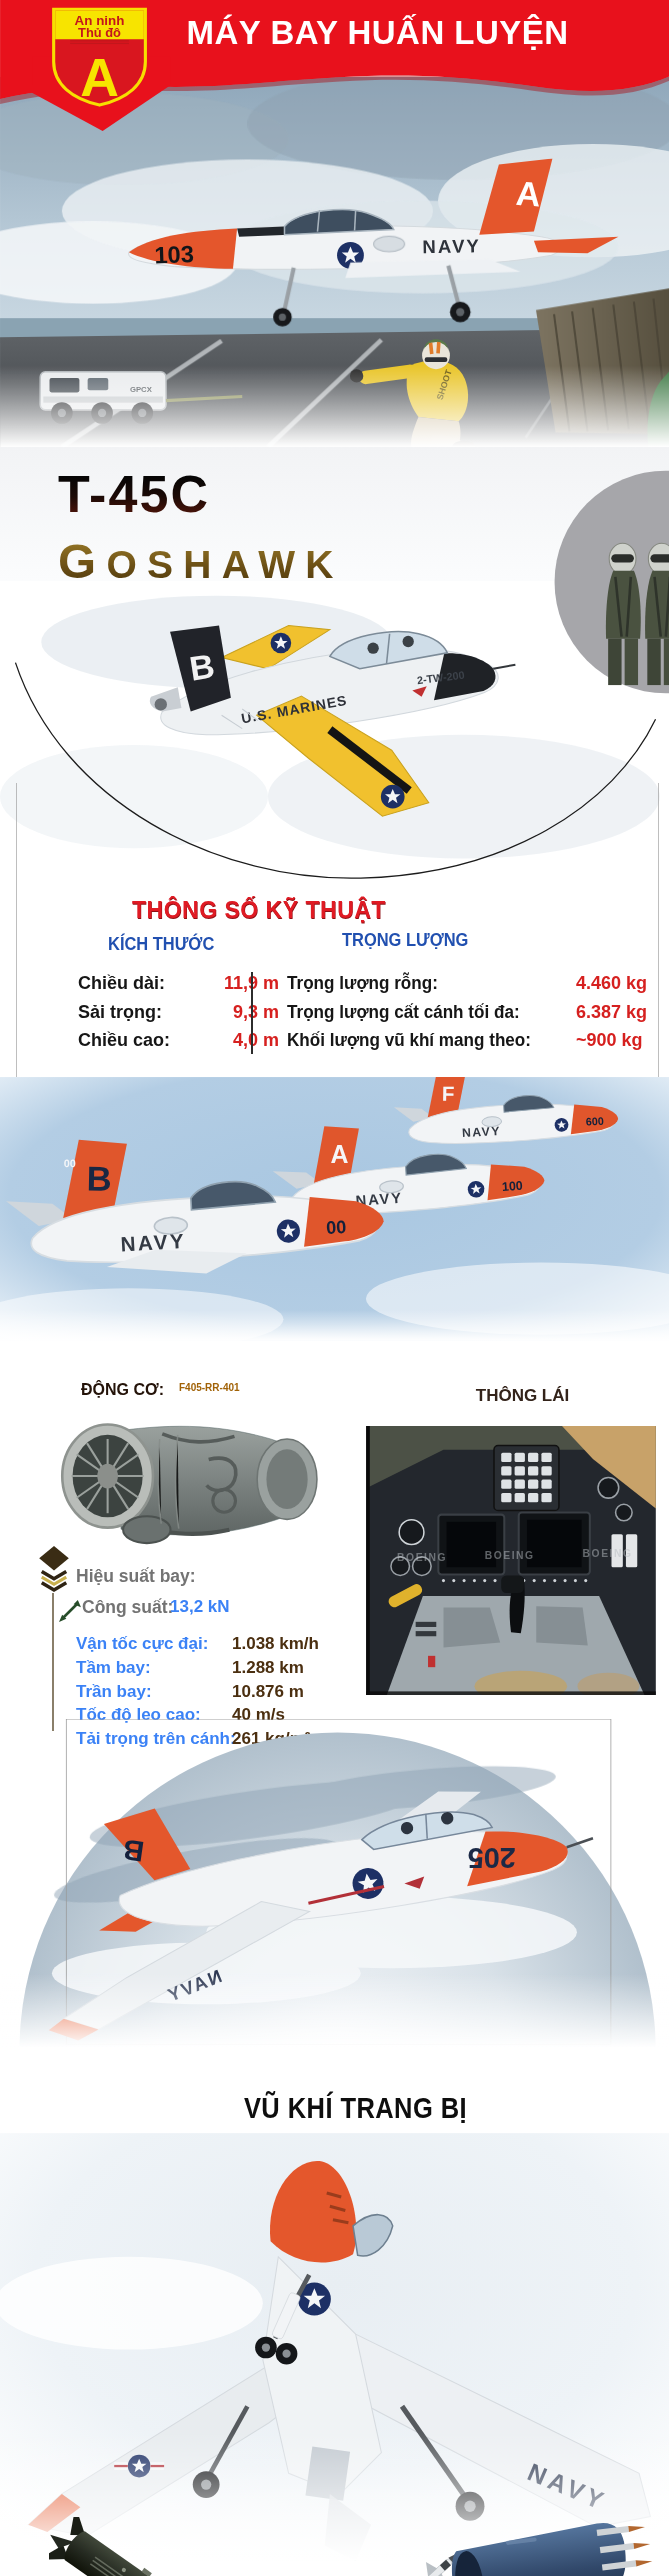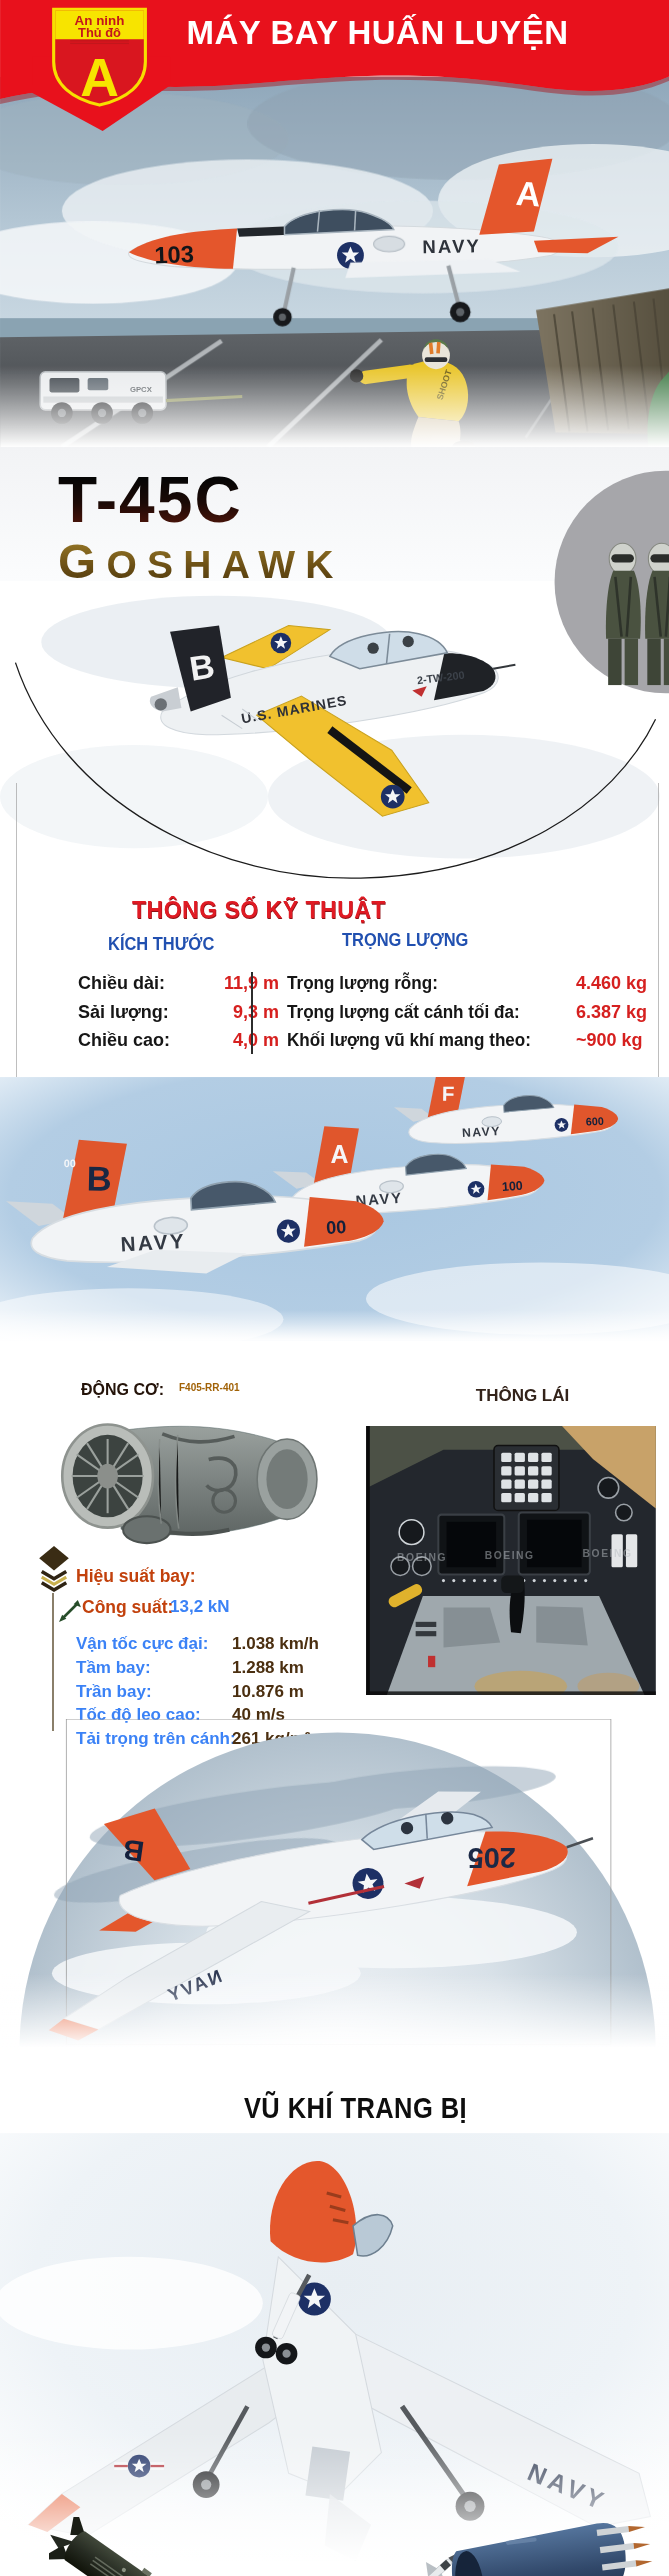--- a/index.html
+++ b/index.html
@@ -1,35 +1,35 @@
 <!DOCTYPE html>
 <html style="font-size:8.2px"><head>
 <meta charset="utf-8">
 <style>
   html,body{margin:0;padding:0;background:#fff;}
   .page{position:relative;width:670px;height:2749px;margin:0 auto;background:#fff;overflow:hidden;
         font-family:"Liberation Sans",sans-serif;}
   .abs{position:absolute;}
   .hero-title{color:#fff;font-weight:bold;font-size:34px;letter-spacing:0.5px;text-align:center;
               transform:scaleX(.97);transform-origin:left top;white-space:nowrap;}
-  .model{font-size:64px;font-weight:bold;letter-spacing:2.1px;
+  .model{font-size:52px;font-weight:bold;letter-spacing:2.1px;
          background:linear-gradient(180deg,#050505 15%,#1c0a06 55%,#5a170b 100%);
          -webkit-background-clip:text;background-clip:text;color:transparent;line-height:1;}
   .gos{font-size:39px;font-weight:bold;letter-spacing:10.3px;text-transform:uppercase;line-height:1;
        background:linear-gradient(180deg,#9c7d2a 0%,#6b4f15 60%,#4f390e 100%);
        -webkit-background-clip:text;background-clip:text;color:transparent;}
   .gos::first-letter{font-size:49px;}
   .spec-title{color:#e01b24;font-size:24px;font-weight:bold;letter-spacing:0.5px;
               text-shadow:0.5px 0.5px 0 #8d0f14;transform:scaleX(.96);transform-origin:left top;white-space:nowrap;}
   .col-head{color:#2150b0;font-size:17.5px;font-weight:bold;transform:scaleX(.94);transform-origin:left top;white-space:nowrap;}
   .srow{font-size:18px;font-weight:bold;color:#161616;white-space:nowrap;}
   .sval{color:#d6201f;padding-left:44px;}
   .eng-label{font-size:16px;font-weight:bold;color:#241309;}
   .eng-val{font-size:10px;font-weight:bold;color:#a16207;}
-  .perf-h{font-size:17.5px;font-weight:bold;color:#c2410c;}
+  .perf-h{font-size:17.5px;font-weight:bold;color:#737373;}
   .prow{font-size:17px;font-weight:bold;color:#3b82f6;white-space:nowrap;}
   .pval{color:#4b2f10;}
   .wep-title{font-size:30px;font-weight:800;color:#0e0e0e;letter-spacing:0.5px;
              transform:scaleX(.85);transform-origin:center top;white-space:nowrap;text-align:center;}
   .vline{background:#9b9b9b;opacity:.65;}
   svg text{font-family:"Liberation Sans",sans-serif;}
 </style>
 </head>
 <body>
 
@@ -228,21 +228,21 @@
 
   <div class="abs vline" style="left:15.5px;top:783px;width:1px;height:294px;"></div>
   <div class="abs vline" style="left:658px;top:783px;width:1px;height:294px;"></div>
 
   <div class="abs spec-title" style="left:132px;top:896px;">THÔNG SỐ KỸ THUẬT</div>
   <div class="abs col-head" style="left:108px;top:934px;">KÍCH THƯỚC</div>
   <div class="abs col-head" style="left:342px;top:930px;">TRỌNG LƯỢNG</div>
 
   <div class="abs srow" style="left:78px;top:973px;">Chiều dài:</div>
   <div class="abs srow sval" style="left:155px;top:973px;width:80px;text-align:right;">11,9 m</div>
-  <div class="abs srow" style="left:78px;top:1002px;">Sải lượng:</div>
+  <div class="abs srow" style="left:78px;top:1002px;">Sải trọng:</div>
   <div class="abs srow sval" style="left:155px;top:1002px;width:80px;text-align:right;">9,3 m</div>
   <div class="abs srow" style="left:78px;top:1030px;">Chiều cao:</div>
   <div class="abs srow sval" style="left:155px;top:1030px;width:80px;text-align:right;">4,0 m</div>
 
   <div class="abs" style="left:251px;top:972px;width:2.1px;height:82px;background:#2c2c2c;"></div>
 
   <div class="abs srow" style="left:287px;top:973px;transform:scaleX(.95);transform-origin:left top;">Trọng lượng rỗng:</div>
   <div class="abs srow sval" style="left:532px;top:973px;">4.460 kg</div>
   <div class="abs srow" style="left:287px;top:1002px;transform:scaleX(.95);transform-origin:left top;">Trọng lượng cất cánh tối đa:</div>
   <div class="abs srow sval" style="left:532px;top:1002px;">6.387 kg</div>

